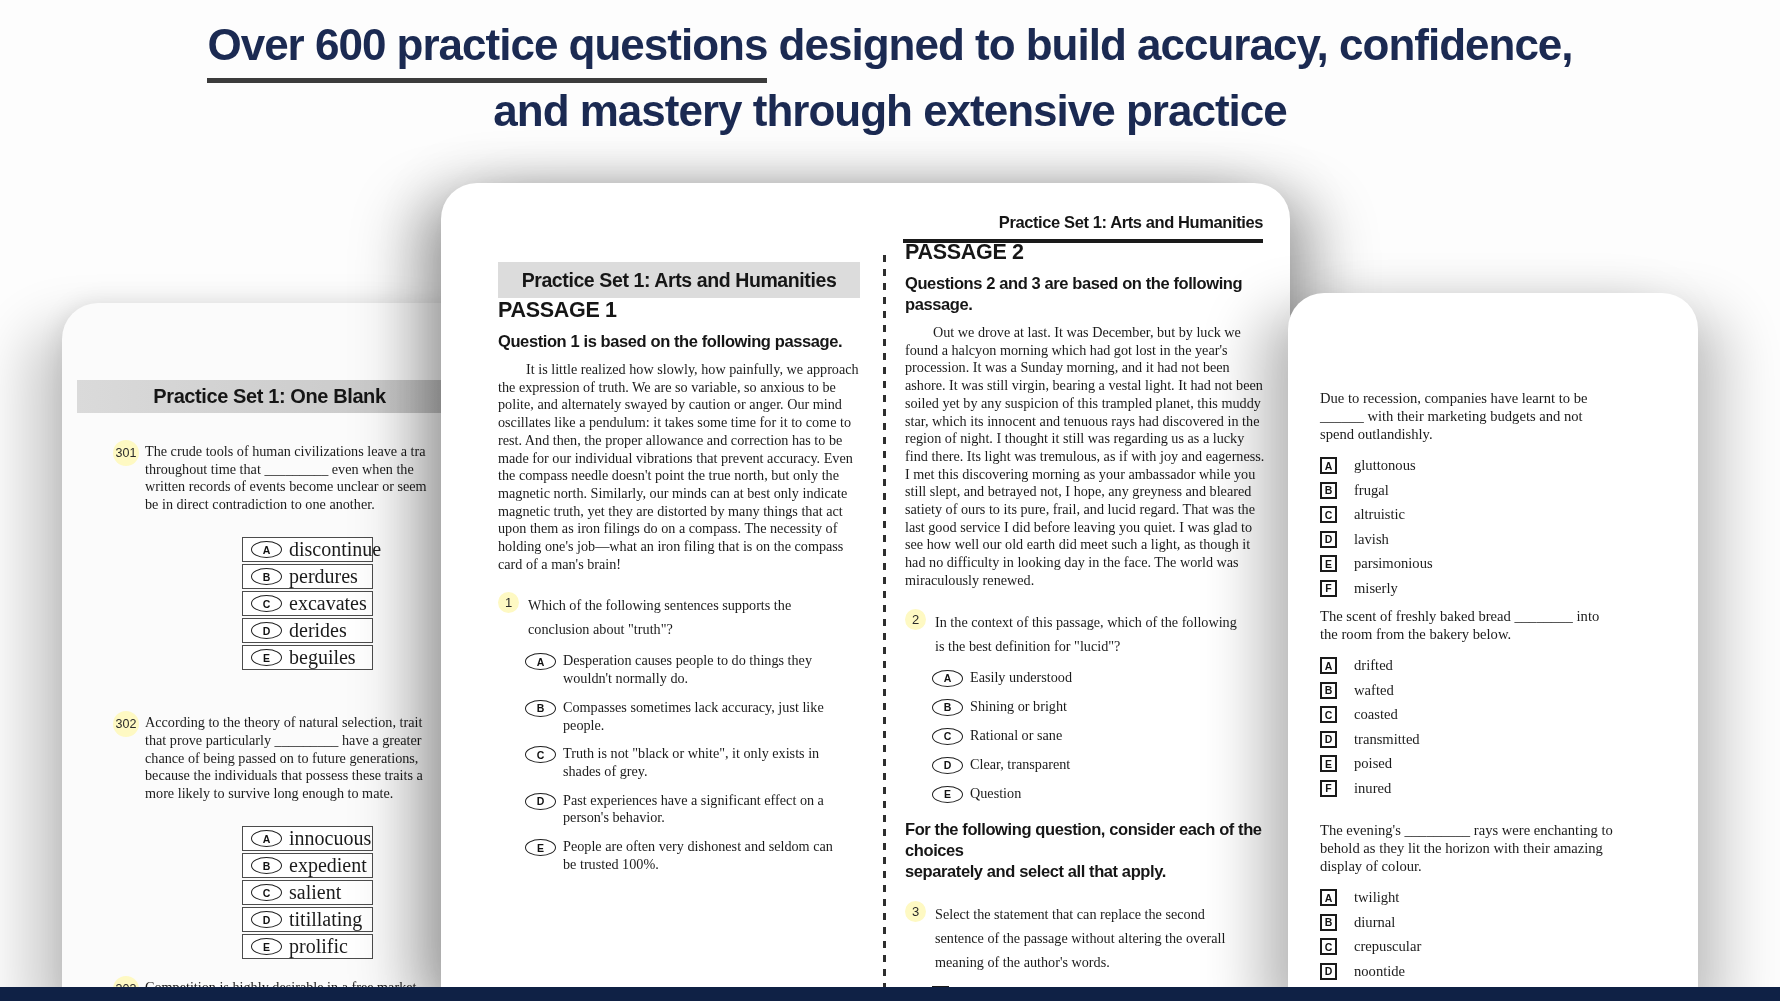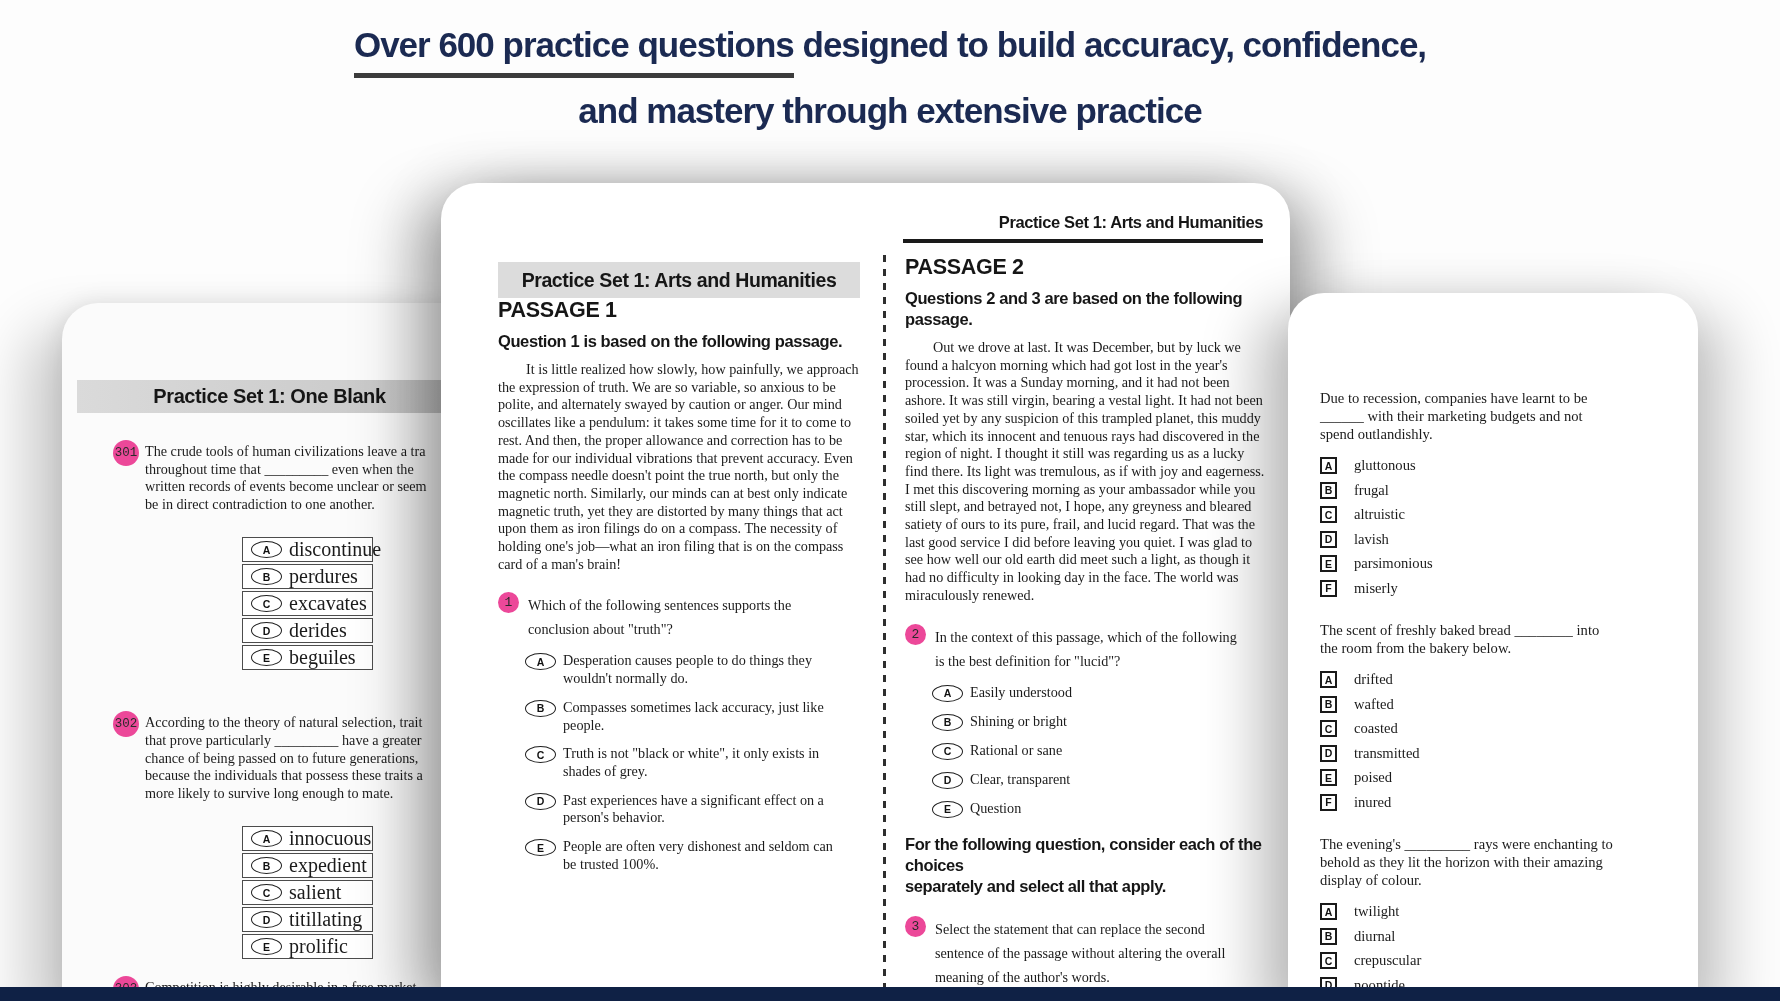--- a/index.html
+++ b/index.html
@@ -4,21 +4,21 @@
 <style>
   html,body{margin:0;padding:0;}
   body{
     position:relative;width:1780px;height:1001px;overflow:hidden;
     background:#fdfdfd;font-family:"Liberation Serif",serif;color:#1b1b1b;
   }
   
   .headline{
     position:absolute;top:12px;left:0;width:1780px;text-align:center;
     font-family:"Liberation Sans",sans-serif;font-weight:bold;
-    font-size:35px;line-height:66px;letter-spacing:-1px;color:#1b2a52;
+    font-size:44px;line-height:66px;letter-spacing:-1px;color:#1b2a52;
   }
   .headline .ul{
     border-bottom:5px solid #3c3c3c;padding-bottom:9px;
   }
   
   .card{position:absolute;background:#fff;}
   #left-card{
     left:62px;top:303px;width:400px;height:700px;z-index:1;background:#fbfbfb;
     border-radius:36px 0 0 0;overflow:hidden;
     box-shadow:-35px 25px 55px rgba(0,0,0,.20), 0 0 25px rgba(0,0,0,.10);
@@ -35,22 +35,22 @@
   }
   #bottom-bar{
     position:absolute;left:0;top:987px;width:1780px;height:14px;
     background:#0f2145;z-index:9;
   }
   
   .cond{font-family:"Liberation Sans",sans-serif;font-weight:bold;font-stretch:condensed;letter-spacing:-.4px;color:#161616;}
   .serif-line{font-size:14.2px;line-height:17.6px;white-space:nowrap;}
   .num-badge{
     flex:none;display:inline-flex;align-items:center;justify-content:center;
-    width:26px;height:26px;border-radius:50%;background:#ec4899;color:#2a2a2a;
-    font-size:12.5px;font-family:Liberation Mono, monospace;
+    width:26px;height:26px;border-radius:50%;background:#fef9c3;color:#2a2a2a;
+    font-size:12.5px;font-family:Liberation Sans, sans-serif;
   }
   .num-badge.small{width:21px;height:21px;font-size:13px;}
   .oval{
     flex:none;display:inline-flex;align-items:center;justify-content:center;
     width:31px;height:17px;border:1.8px solid #1f1f1f;border-radius:50%;
     font-family:"Liberation Sans",sans-serif;font-weight:bold;font-size:10.5px;color:#111;
     background:#fff;box-sizing:border-box;
   }
   .sq{
     flex:none;display:inline-flex;align-items:center;justify-content:center;
@@ -88,42 +88,42 @@
     background:repeating-linear-gradient(180deg,#2e2e2e 0 7px,transparent 7px 14px);
   }
   .cc-col{position:absolute;width:362px;}
   #cc-left{left:57px;top:79px;}
   #cc-right{left:464px;top:57px;width:360px;}
   .cc-box{
     height:36px;background:#dcdcdc;display:flex;align-items:center;justify-content:center;
     font-size:19.5px;
   }
   .passage-title{font-size:21.5px;letter-spacing:-.3px;}
-  #cc-right .passage-title{margin-top:15px;}
+  #cc-right .passage-title{margin-top:0;}
   .passage-intro{font-size:16.5px;line-height:21px;margin-top:8px;white-space:pre-line;}
   .passage-body{
     font-size:14.2px;line-height:17.7px;margin-top:9px;text-align:left;
     text-indent:28px;
   }
   .cc-q{display:flex;align-items:flex-start;margin-top:20px;}
   .cc-q .num-badge{margin-right:9px;margin-top:-1px;}
   .cc-qtext{font-size:14.2px;line-height:24px;white-space:pre-line;}
   .cc-opt{display:flex;align-items:flex-start;margin-top:11px;margin-left:27px;}
   .cc-opt .oval{margin-right:7px;margin-top:1px;}
   .cc-opt .sq{margin-right:15px;margin-top:1px;}
   .cc-opt .opt-text{font-size:14.2px;line-height:17.7px;white-space:pre-line;}
   .cc-note{font-size:16.5px;line-height:21px;margin-top:16px;white-space:pre-line;}
   
   .rc-pad{padding:96px 16px 0 32px;}
   .rc-qtext{font-size:14.6px;line-height:18.2px;white-space:pre-line;}
   .rc-opts{margin-top:13px;}
   .rc-opt{display:flex;align-items:center;margin-top:6.5px;height:18px;}
   .rc-opt .sq{margin-right:17px;}
   .rc-opt .opt-word{font-size:14.6px;}
-  .rc-gap2{margin-top:24px;}
+  .rc-gap2{margin-top:10px;}
   .rc-gap3{margin-top:24px;}
 </style>
 </head>
 <body>
 
 <div class="headline">
   <span class="ul">Over 600 practice questions</span><span> designed to build accuracy, confidence,</span><br>
   <span>and mastery through extensive practice</span>
 </div>
 

